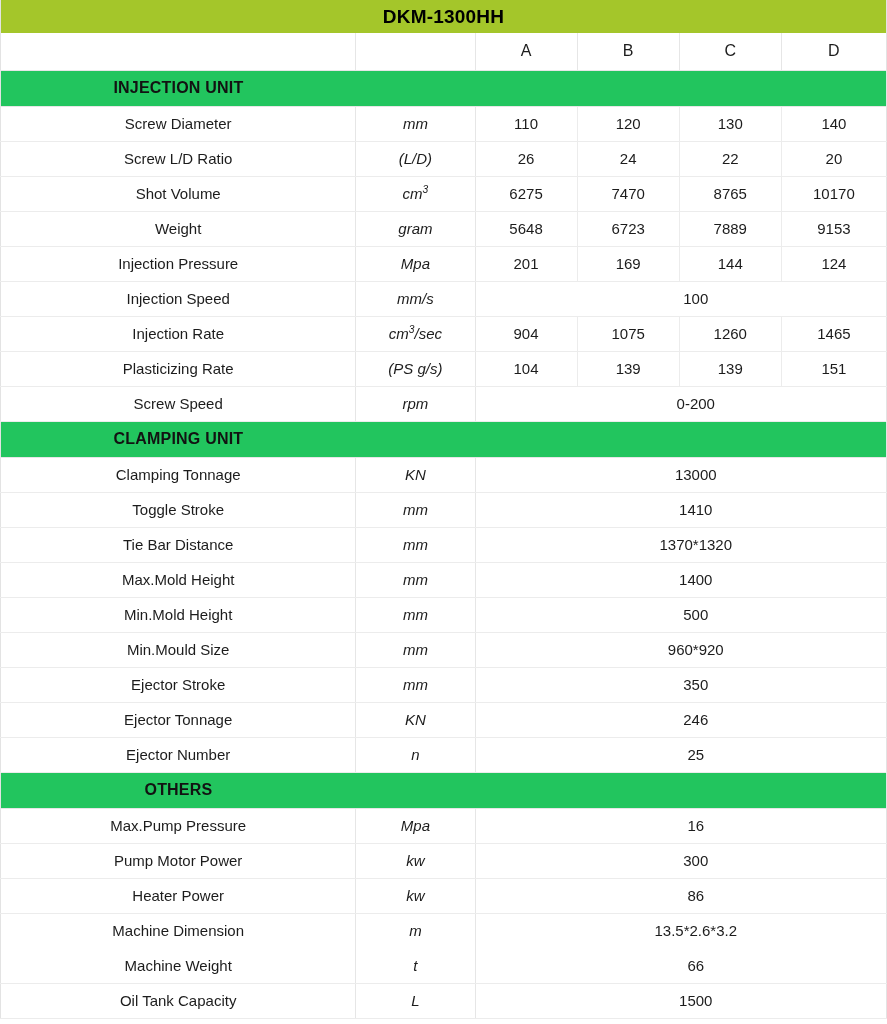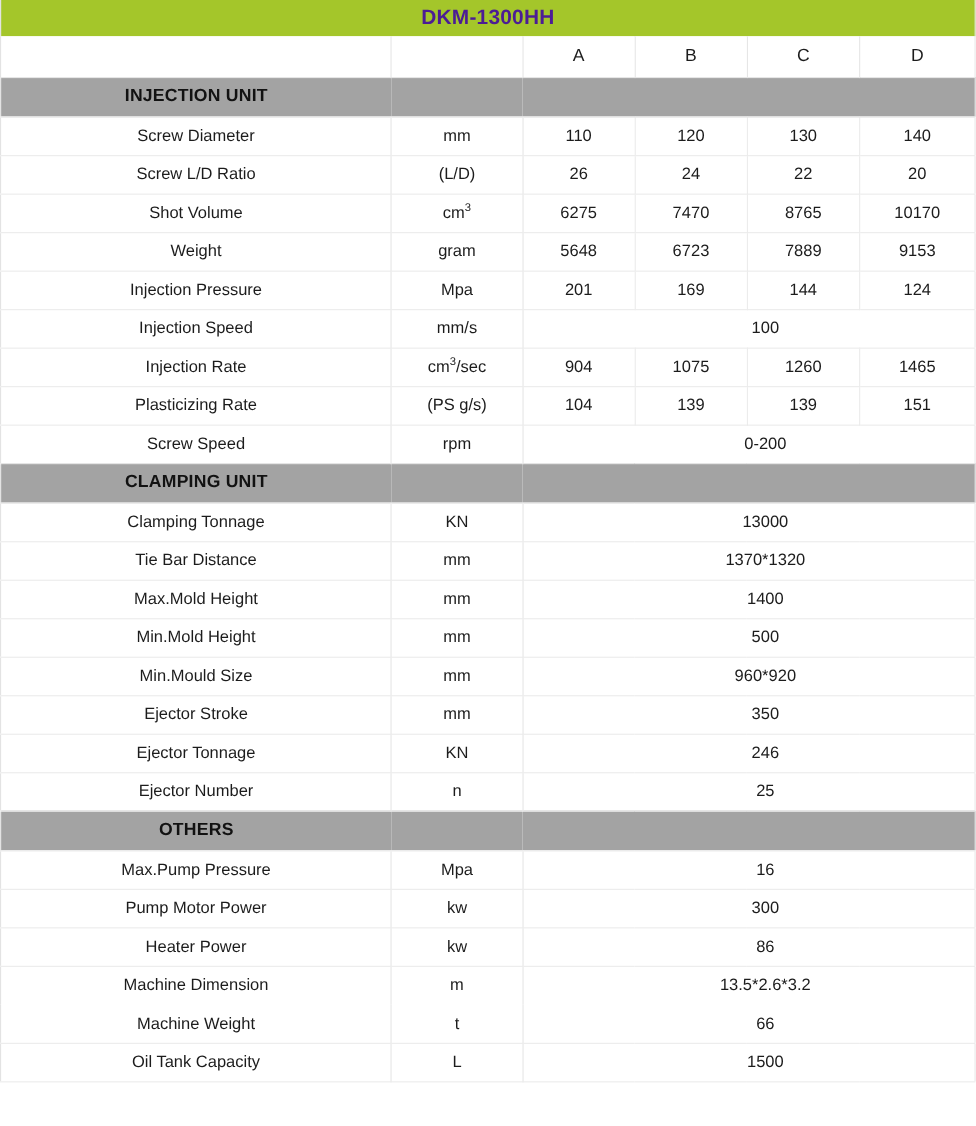--- a/index.html
+++ b/index.html
@@ -32,21 +32,21 @@
   .spec-table col.c-b,
   .spec-table col.c-c     { width: 102px; }
   .spec-table col.c-d     { width: 105px; }
 
   
   tr.title-row td {
     background: #a4c62a;
     text-align: center;
     font-size: 19px;
     font-weight: bold;
-    color: #4c1d95;
+    color: #000000;
     height: 33px;
     padding: 0;
     letter-spacing: 0.2px;
     border: none;
   }
 
   
   tr.colhead-row td {
     height: 37px;
     background: #ffffff;
@@ -59,21 +59,21 @@
   }
   tr.colhead-row td.blank-label,
   tr.colhead-row td.blank-unit {
     border-right: 1px solid #e6e6e6;
   }
   tr.colhead-row td.last { border-right: none; }
 
   
   tr.section-row td {
     height: 36px;
-    background: #a3a3a3;
+    background: #22c55e;
     padding: 0;
     border-bottom: 1px solid #e6e6e6;
     border-top: 1px solid #e6e6e6;
   }
   tr.section-row td.section-label {
     text-align: center;
     font-size: 16px;
     font-weight: bold;
     color: #121212;
     letter-spacing: 0.2px;
@@ -88,20 +88,21 @@
     font-size: 15px;
     color: #1c1c1c;
     text-align: center;
     vertical-align: middle;
   }
   tr.data-row td.cell-label {
     border-right: 1px solid #e6e6e6;
   }
   tr.data-row td.cell-unit {
     border-right: 1px solid #e6e6e6;
+    font-style: italic;
   }
   tr.data-row td.cell-val {
     border-right: 1px solid #ececec;
   }
   tr.data-row td.cell-val.last { border-right: none; }
   tr.data-row td.cell-span {
     border-right: none;
     padding-left: 30px;
   }
   tr.data-row.no-rule td { border-bottom: none; }
@@ -211,20 +212,25 @@
         <td class="section-label">CLAMPING UNIT</td>
         <td class=""></td>
         <td class="" colspan="4"></td>
       </tr>
       <tr class="data-row">
         <td class="cell-label">Clamping Tonnage</td>
         <td class="cell-unit">KN</td>
         <td class="cell-span" colspan="4">13000</td>
       </tr>
       <tr class="data-row">
+        <td class="cell-label">Toggle Stroke</td>
+        <td class="cell-unit">mm</td>
+        <td class="cell-span" colspan="4">1410</td>
+      </tr>
+      <tr class="data-row">
         <td class="cell-label">Tie Bar Distance</td>
         <td class="cell-unit">mm</td>
         <td class="cell-span" colspan="4">1370*1320</td>
       </tr>
       <tr class="data-row">
         <td class="cell-label">Max.Mold Height</td>
         <td class="cell-unit">mm</td>
         <td class="cell-span" colspan="4">1400</td>
       </tr>
       <tr class="data-row">

